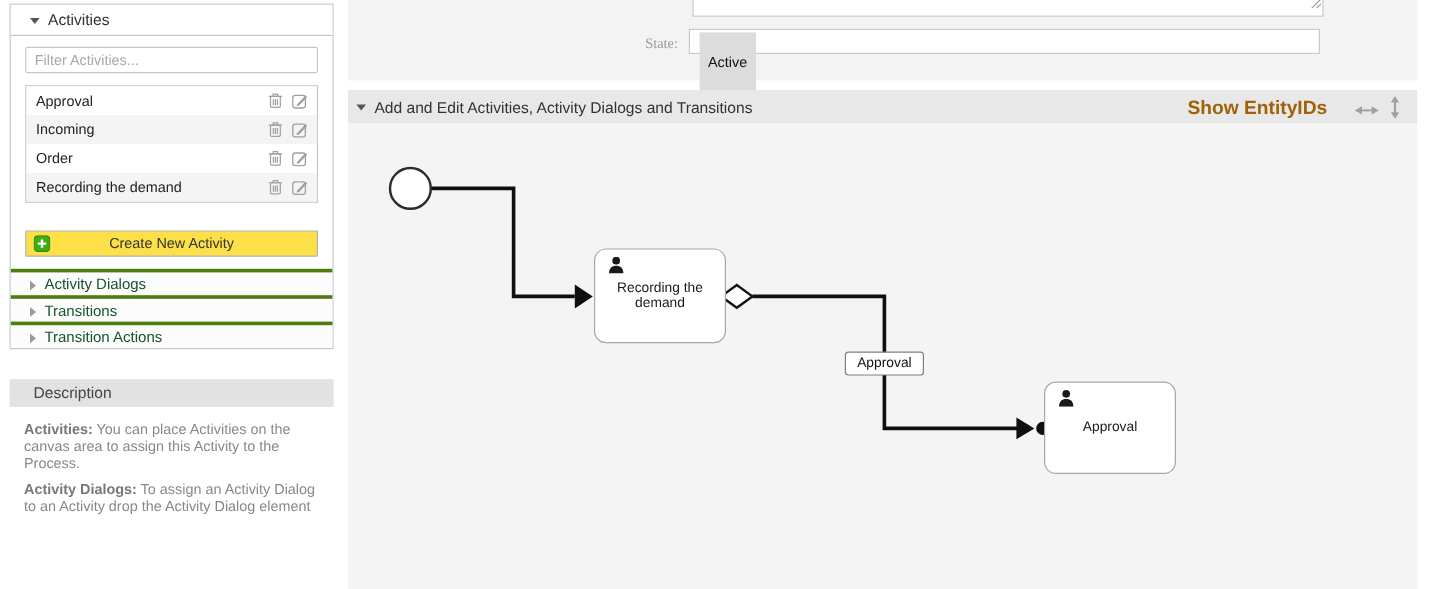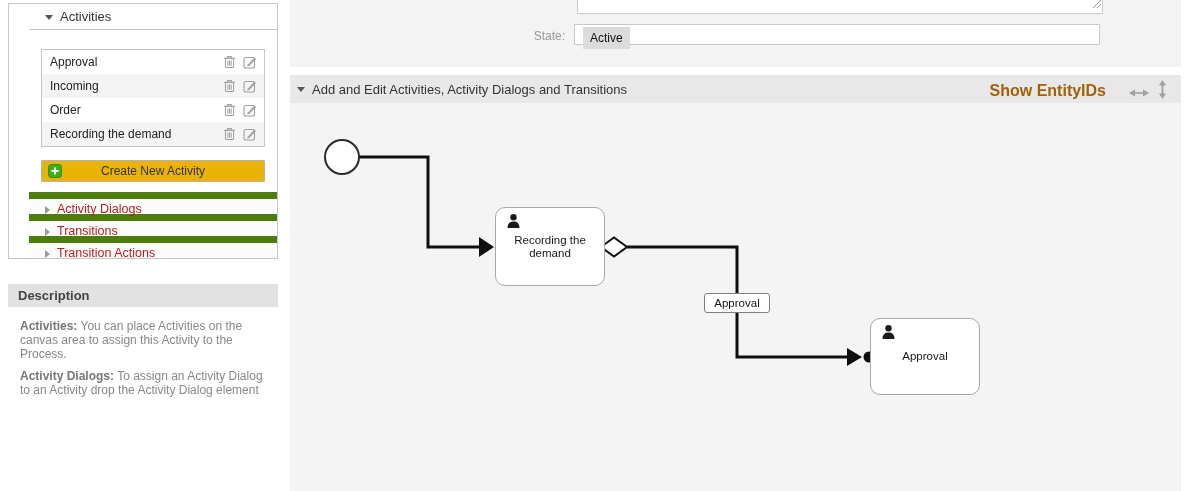--- a/index.html
+++ b/index.html
@@ -1,64 +1,64 @@
 <!DOCTYPE html>
 <html><head>
 <meta charset="utf-8">
 <style>
   * { margin:0; padding:0; box-sizing:border-box; }
   body { font-family: "Liberation Sans", sans-serif; background:#fff; }
   .screen { position:relative; width:1195px; height:491px; background:#fff; overflow:hidden; }
 
   
   .sidebar { position:absolute; left:8px; top:3px; width:270px; }
-  .widget { background:#fff; border:1px solid #c6c6c6;padding-left:20px; }
+  .widget { background:#fff; border:1px solid #c6c6c6; }
   .acc-header { position:relative; height:26px; line-height:26px; padding-left:16px;
                 font-size:13px; color:#333; background:#fff; cursor:pointer; }
   .acc-header .label { margin-left:7px; }
   .tri-down { display:inline-block; width:0; height:0; border-left:4px solid transparent;
               border-right:4px solid transparent; border-top:5px solid #555; vertical-align:middle; }
   .tri-right { display:inline-block; width:0; height:0; border-top:4px solid transparent;
                border-bottom:4px solid transparent; border-left:5px solid #9a9a9a; vertical-align:middle; }
   .acc-header.expanded { border-bottom:1px solid #c6c6c6; }
   .acc-body { padding:9px 12px 10px 12px; }
   .filter-input { width:100%; height:22px; border:1px solid #c6c6c6; border-radius:2px;
                   font-size:12px; color:#333; padding:2px 7px; font-family:"Liberation Sans",sans-serif; }
   .filter-input::placeholder { color:#a8a8a8; }
   .element-list { list-style:none; margin-top:10px; border:1px solid #c6c6c6; }
   .element-list li { display:flex; align-items:center; height:24px; padding:0 7px 0 8px;
                      font-size:12px; color:#222; background:#fff; cursor:move; }
   .element-list li:nth-child(even) { background:#f4f4f4; }
   .element-list .row-label { flex:1; }
   .row-icon { width:15px; height:15px; margin-left:5px; cursor:pointer; display:flex; align-items:center; justify-content:center; }
-  .create-btn { position:relative; margin-top:13px; width:100%; height:22px; border:1px solid #b3b3b3;
-                background:#eab308; font-size:12px; color:#333; text-align:center; cursor:pointer;
+  .create-btn { position:relative; margin-top:23px; width:100%; height:22px; border:1px solid #b3b3b3;
+                background:#fde047; font-size:12px; color:#333; text-align:center; cursor:pointer;
                 font-family:"Liberation Sans",sans-serif; border-radius:1px; }
   .plus-icon { position:absolute; left:6px; top:3px; }
-  .acc-collapsed { height:22px; line-height:21px; padding-left:16px; border-top:7px solid #4d7c0f;
-                   font-size:12.5px; color:#b91c1c; background:#fcfcfc; cursor:pointer; }
+  .acc-collapsed { height:22px; line-height:21px; padding-left:16px; border-top:3px solid #4d7c0f;
+                   font-size:12.5px; color:#14532d; background:#fcfcfc; cursor:pointer; }
   .acc-collapsed .label { margin-left:7px; }
 
   .desc-widget { margin-top:25px; }
-  .desc-header { height:23px; line-height:23px; background:#e2e2e2; padding-left:10px;
-                 font-size:13px; color:#444;font-weight:bold; }
+  .desc-header { height:23px; line-height:23px; background:#e2e2e2; padding-left:20px;
+                 font-size:13px; color:#444; }
   .desc-body { padding:12px 12px 0 12px; }
   .desc-body p { font-size:12px; line-height:14px; color:#888; margin-bottom:8px; }
   .desc-body b { color:#777;margin-top:48px; }
 
   
   .form-panel { position:absolute; left:290px; top:0; width:891px; height:67px; background:#f3f3f3; }
   .textarea-stub { position:absolute; left:287px; top:-1px; width:526px; height:15px;
                    background:#fff; border:1px solid #c9c9c9; }
   .grip { position:absolute; right:1px; bottom:1px; }
   .state-label { position:absolute; left:0; top:29px; width:275px; text-align:right;
-                 font-size:12px; color:#999; }
+                 font-size:12px; color:#999;font-family:Liberation Serif, serif; }
   .state-select { position:absolute; left:284px; top:24px; width:526px; height:21px;
                   background:#fff; border:1px solid #c9c9c9; cursor:pointer; }
-  .state-chip { display:inline-block; margin:2px 0 0 8px; padding:4px 7px; background:#dcdcdc;
+  .state-chip { display:inline-block; margin:2px 0 0 8px; padding:18px 7px; background:#dcdcdc;
                 font-size:12px; color:#111; }
 
   .canvas-header { position:absolute; left:290px; top:75px; width:891px; height:28px;
                    background:#e8e8e8; cursor:pointer;padding-left:24px; }
   .canvas-header .tri-down { position:absolute; left:7px; top:12px; }
   .canvas-title { position:absolute; left:22px; top:7px; font-size:13px; color:#333; }
   .entity-link { position:absolute; right:75px; top:7px; font-size:16px; font-weight:bold;
                  color:#a16207; text-decoration:none; cursor:pointer; }
   .harrow-btn { position:absolute; right:32px; top:9px; cursor:pointer; }
   .varrow-btn { position:absolute; right:14px; top:5px; cursor:pointer; }
@@ -78,20 +78,21 @@
 <body>
 
 <div class="screen">
 
   <aside class="sidebar">
     <div class="widget">
       <div class="acc-header expanded">
         <span class="tri-down"></span><span class="label">Activities</span>
       </div>
       <div class="acc-body">
+        <input class="filter-input" placeholder="Filter Activities..." style="">
         <ul class="element-list">
           <li>
             <span class="row-label">Approval</span>
             <span class="row-icon">
                 <svg width="13" height="14" viewBox="0 0 14 15" fill="none" stroke="#a0a0a0" stroke-width="1.1">
                   <path d="M5 3.2 V1.5 H9 V3.2"></path>
                   <path d="M1 3.5 H13"></path>
                   <rect x="2.6" y="3.5" width="8.8" height="10" rx="1"></rect>
                   <path d="M5.2 6 V11.5 M7 6 V11.5 M8.8 6 V11.5"></path>
                 </svg>

